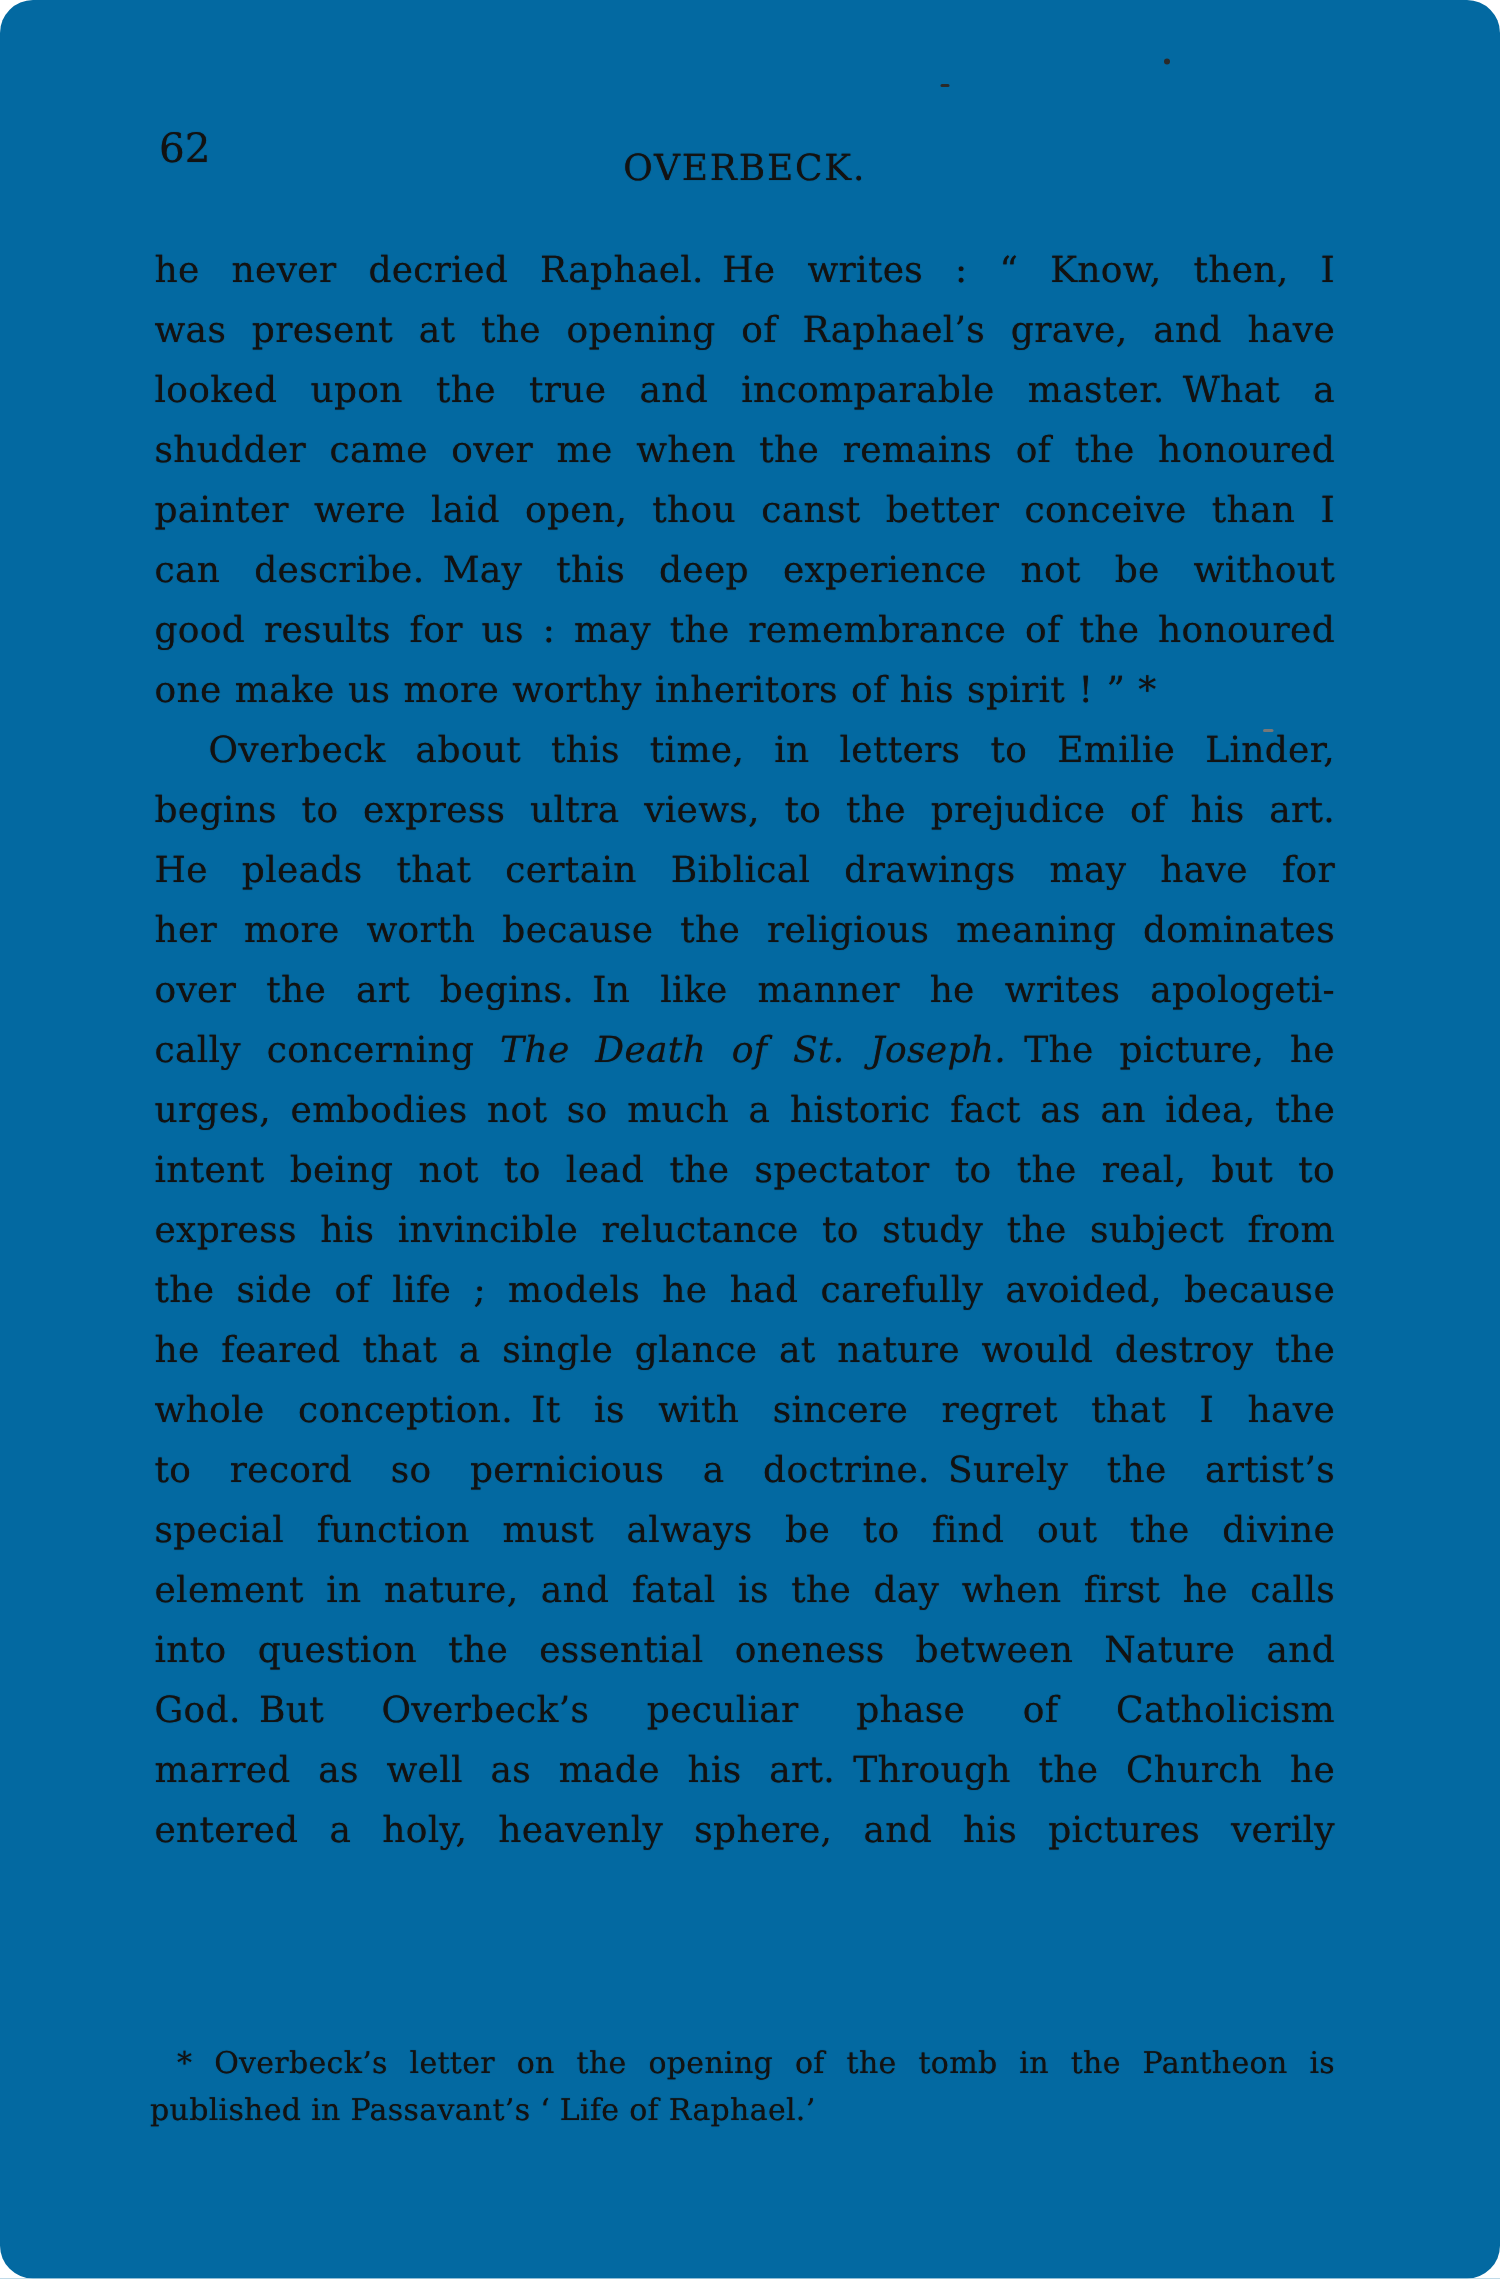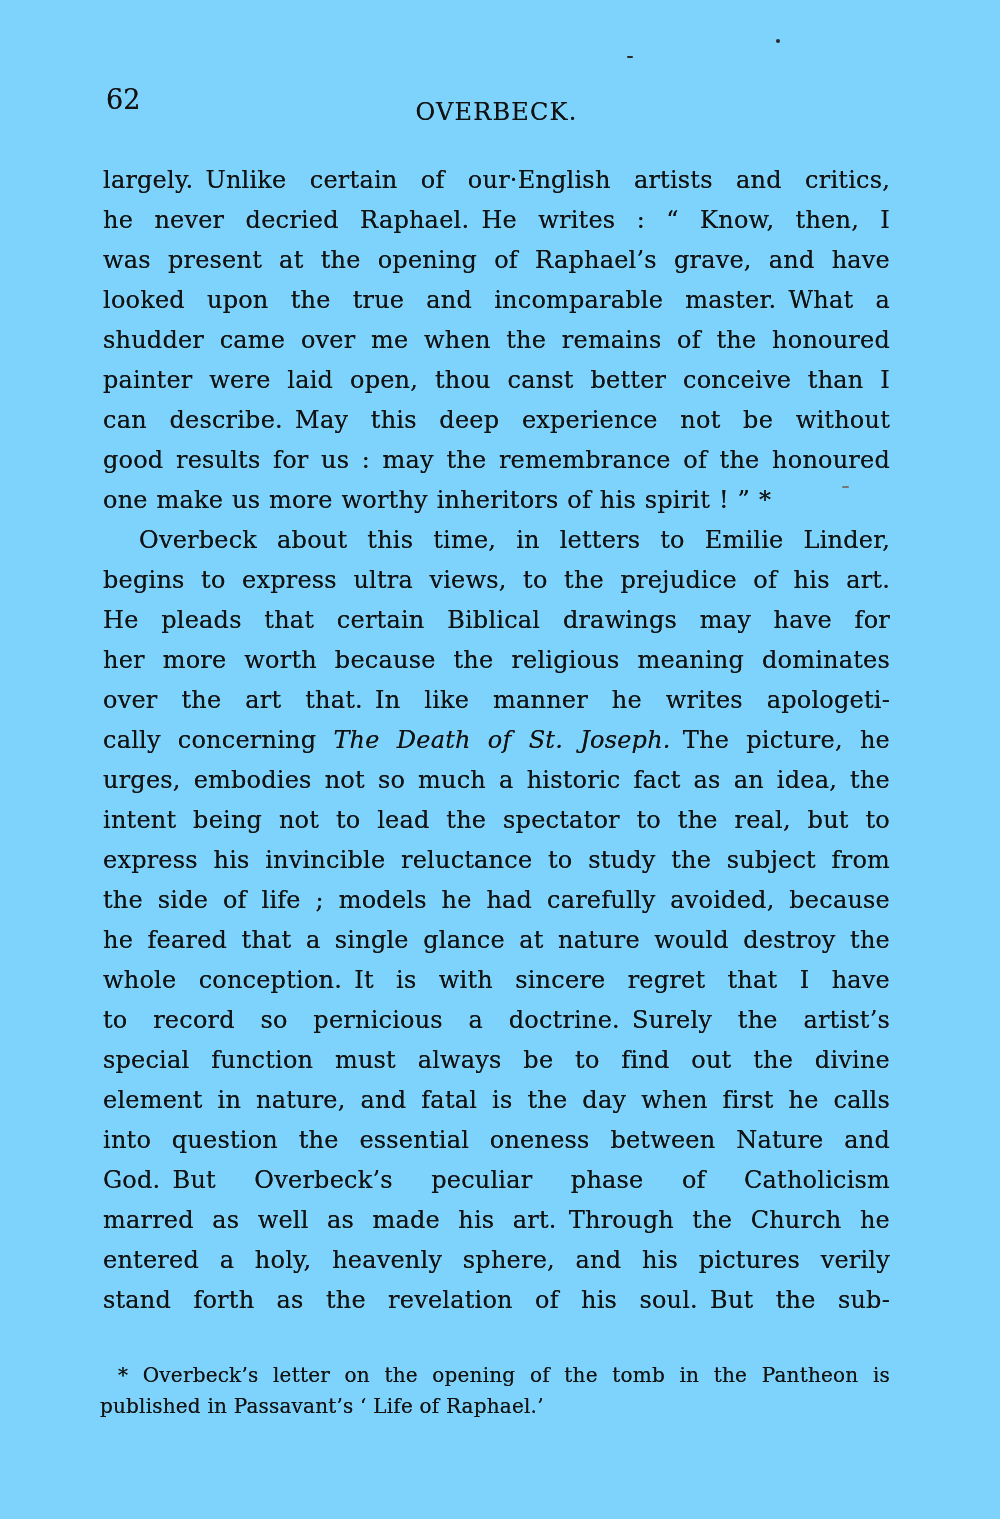--- a/index.html
+++ b/index.html
@@ -1,24 +1,25 @@
 <!DOCTYPE html>
 <html><head>
 <meta charset="utf-8">
 <style>
   html, body { margin: 0; padding: 0; background: #ffffff; }
   .sheet {
     position: relative;
     width: 1000px;
     height: 1519px;
-    background: #7dd3fc;
+    background: #0369a1;
     font-family: "DejaVu Serif", "Liberation Serif", serif;
     color: #121212;
     overflow: hidden;
     text-shadow: 0 0 0.6px rgba(18,18,18,0.75);
+    border-radius: 22px;
   }
   .page-number {
     position: absolute;
     left: 106px;
     top: 84px;
     font-size: 27px;
     line-height: 1.2;
   }
   .running-header {
     position: absolute;
@@ -68,51 +69,49 @@
   .speck.s3 { left: 842px; top: 486px; width: 7px; height: 2px; border-radius: 1px; background: #777; }
 </style>
 </head>
 <body>
 
 <div class="sheet">
   <div class="page-number">62</div>
   <div class="running-header">OVERBECK.</div>
   <div class="body-text" id="body-text">
       <div class="paragraph">
-        <div class="line"><span>largely. Unlike certain of our·English artists and critics,</span></div>
         <div class="line"><span>he never decried Raphael. He writes : “ Know, then, I</span></div>
         <div class="line"><span>was present at the opening of Raphael’s grave, and have</span></div>
         <div class="line"><span>looked upon the true and incomparable master. What a</span></div>
         <div class="line"><span>shudder came over me when the remains of the honoured</span></div>
         <div class="line"><span>painter were laid open, thou canst better conceive than I</span></div>
         <div class="line"><span>can describe. May this deep experience not be without</span></div>
         <div class="line"><span>good results for us : may the remembrance of the honoured</span></div>
         <div class="line left"><span>one make us more worthy inheritors of his spirit ! ” *</span></div>
       </div>
       <div class="paragraph">
         <div class="line ind"><span>Overbeck about this time, in letters to Emilie Linder,</span></div>
         <div class="line"><span>begins to express ultra views, to the prejudice of his art.</span></div>
         <div class="line"><span>He pleads that certain Biblical drawings may have for</span></div>
         <div class="line"><span>her more worth because the religious meaning dominates</span></div>
-        <div class="line"><span>over the art that. In like manner he writes apologeti-</span></div>
+        <div class="line"><span>over the art begins. In like manner he writes apologeti-</span></div>
         <div class="line"><span>cally concerning </span><span class="it">The Death of St. Joseph.</span><span> The picture, he</span></div>
         <div class="line"><span>urges, embodies not so much a historic fact as an idea, the</span></div>
         <div class="line"><span>intent being not to lead the spectator to the real, but to</span></div>
         <div class="line"><span>express his invincible reluctance to study the subject from</span></div>
         <div class="line"><span>the side of life ; models he had carefully avoided, because</span></div>
         <div class="line"><span>he feared that a single glance at nature would destroy the</span></div>
         <div class="line"><span>whole conception. It is with sincere regret that I have</span></div>
         <div class="line"><span>to record so pernicious a doctrine. Surely the artist’s</span></div>
         <div class="line"><span>special function must always be to find out the divine</span></div>
         <div class="line"><span>element in nature, and fatal is the day when first he calls</span></div>
         <div class="line"><span>into question the essential oneness between Nature and</span></div>
         <div class="line"><span>God. But Overbeck’s peculiar phase of Catholicism</span></div>
         <div class="line"><span>marred as well as made his art. Through the Church he</span></div>
         <div class="line"><span>entered a holy, heavenly sphere, and his pictures verily</span></div>
-        <div class="line"><span>stand forth as the revelation of his soul. But the sub-</span></div>
       </div>
     </div>
   <div class="footnote" id="footnote">
       <div class="line ind"><span>* Overbeck’s letter on the opening of the tomb in the Pantheon is</span></div>
       <div class="line left"><span>published in Passavant’s ‘ Life of Raphael.’</span></div>
     </div>
   <div class="speck s1"></div>
   <div class="speck s2"></div>
   <div class="speck s3"></div>
 </div>

